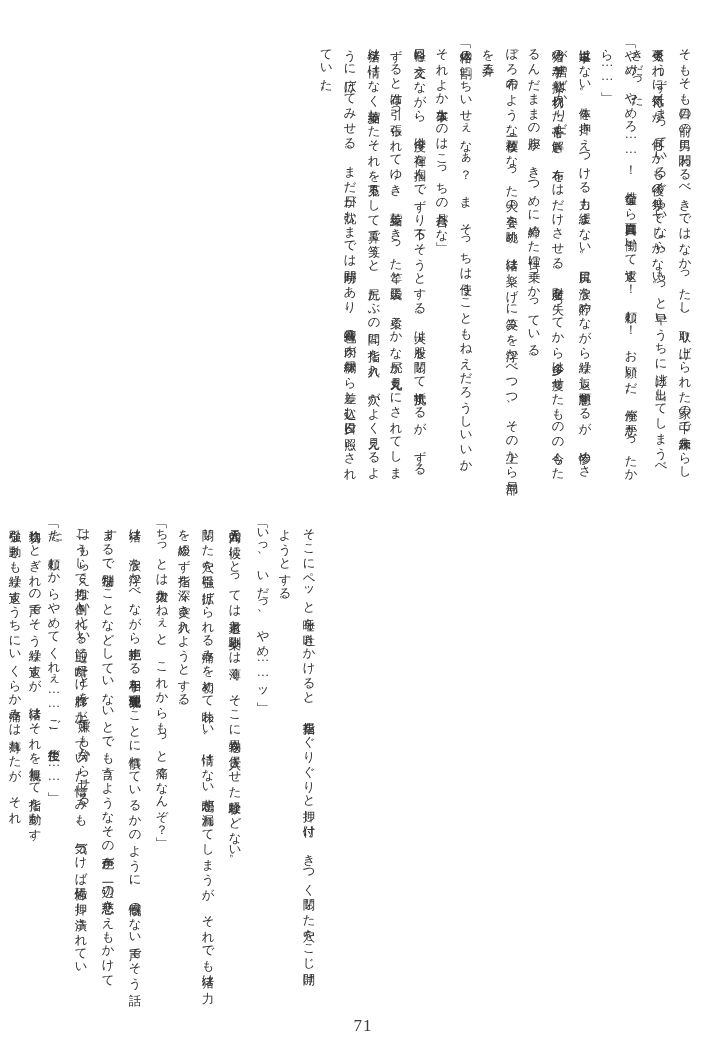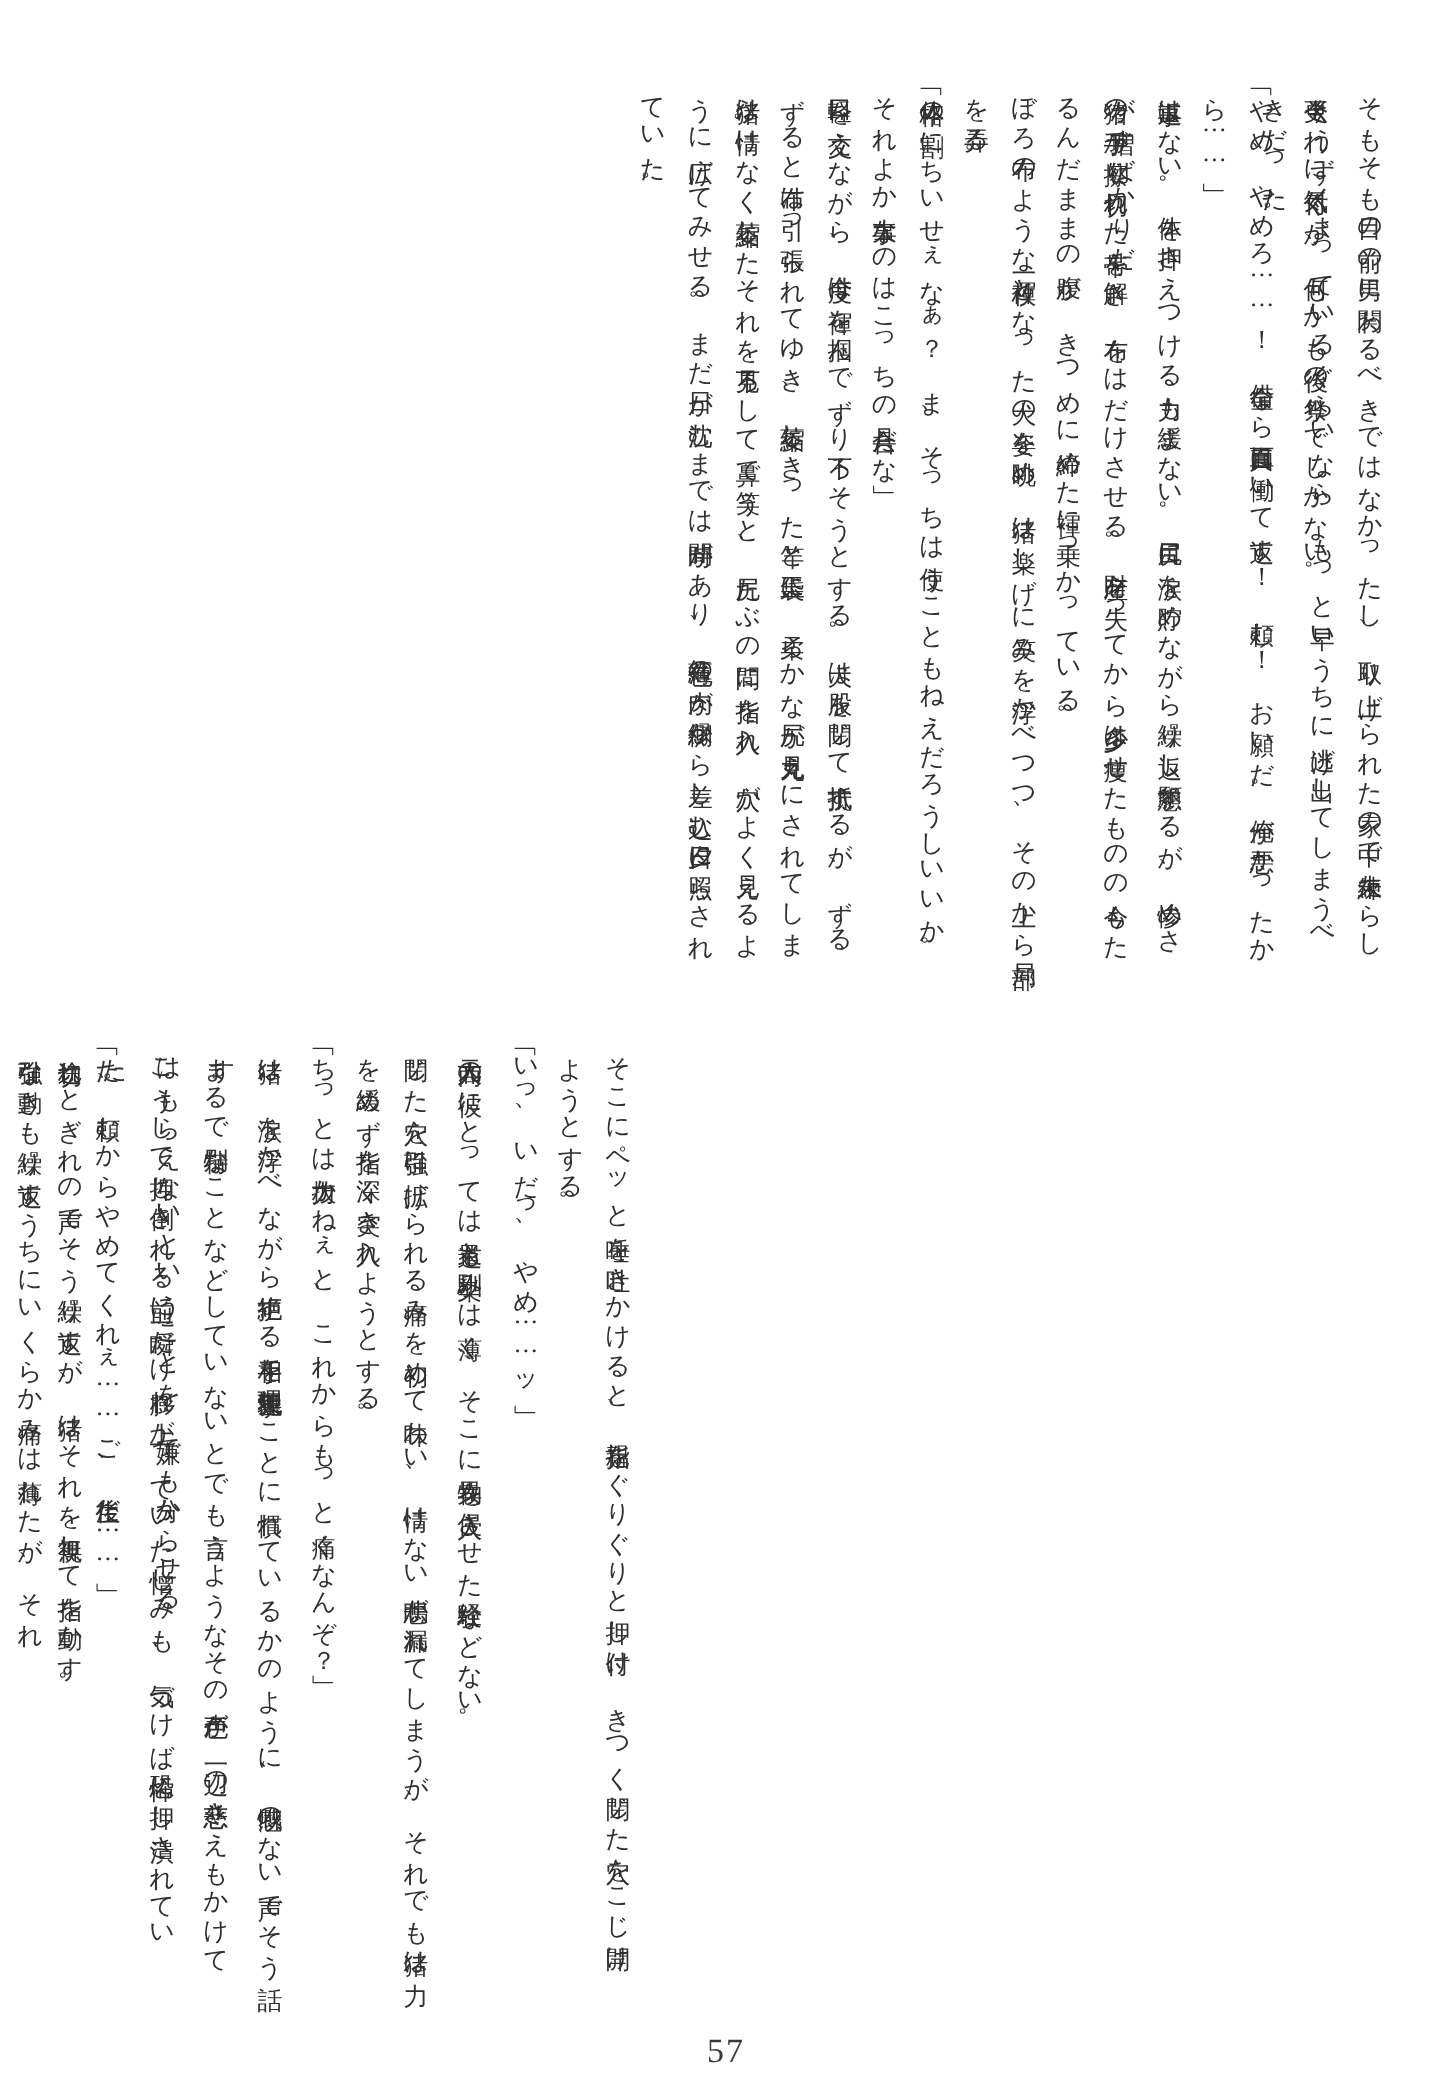--- a/index.html
+++ b/index.html
@@ -81,14 +81,14 @@
   <div class="vblock block-bottom" style="right:480px; width:22px;">元商人の彼にとっては衆道も馴染みは薄く、そこに異物を侵入させた経験などない。</div>
   <div class="vblock block-bottom" style="right:507px; width:22px;">閉じた穴を強引に拡げられる痛みを初めて味わい、情けない悲鳴が漏れてしまうが、それでも猪は力を緩めず指を深く突き入れようとする。</div>
   <div class="vblock block-bottom" style="right:553px; width:22px;">「ちっとは力抜かねぇと、これからもっと痛くなんぞ？」</div>
   <div class="vblock block-bottom" style="right:580px; width:22px;">猪は、涙を浮かべながら拒絶する相手を無理矢理犯すことに慣れているかのように、感慨のない声でそう話す。</div>
   <div class="vblock block-bottom" style="right:607px; width:22px;">まるで特別なことなどしていないとでも言うようなその声色が、一辺の慈悲さえもかけてはもらえないということを、嫌でも分からせる。</div>
   <div class="vblock block-bottom" style="right:634px; width:22px;">こうして押し倒される前に一瞬だけ膨れ上がっていた憎しみも、気づけば恐怖に押し潰されていた。</div>
   <div class="vblock block-bottom" style="right:661px; width:22px;">「た、頼むからやめてくれぇ……ご、後生だ……」</div>
   <div class="vblock block-bottom" style="right:680px; width:22px;">途切れとぎれの声でそう繰り返すが、猪はそれを無視して指を動かす。</div>
   <div class="vblock block-bottom" style="right:700px; width:22px;">強引な動きも繰り返すうちにいくらか痛みは薄れたが、それ</div>
 
-  <div class="page-number">57</div>
+  <div class="page-number">71</div>
 </div>
 
 </body></html>

